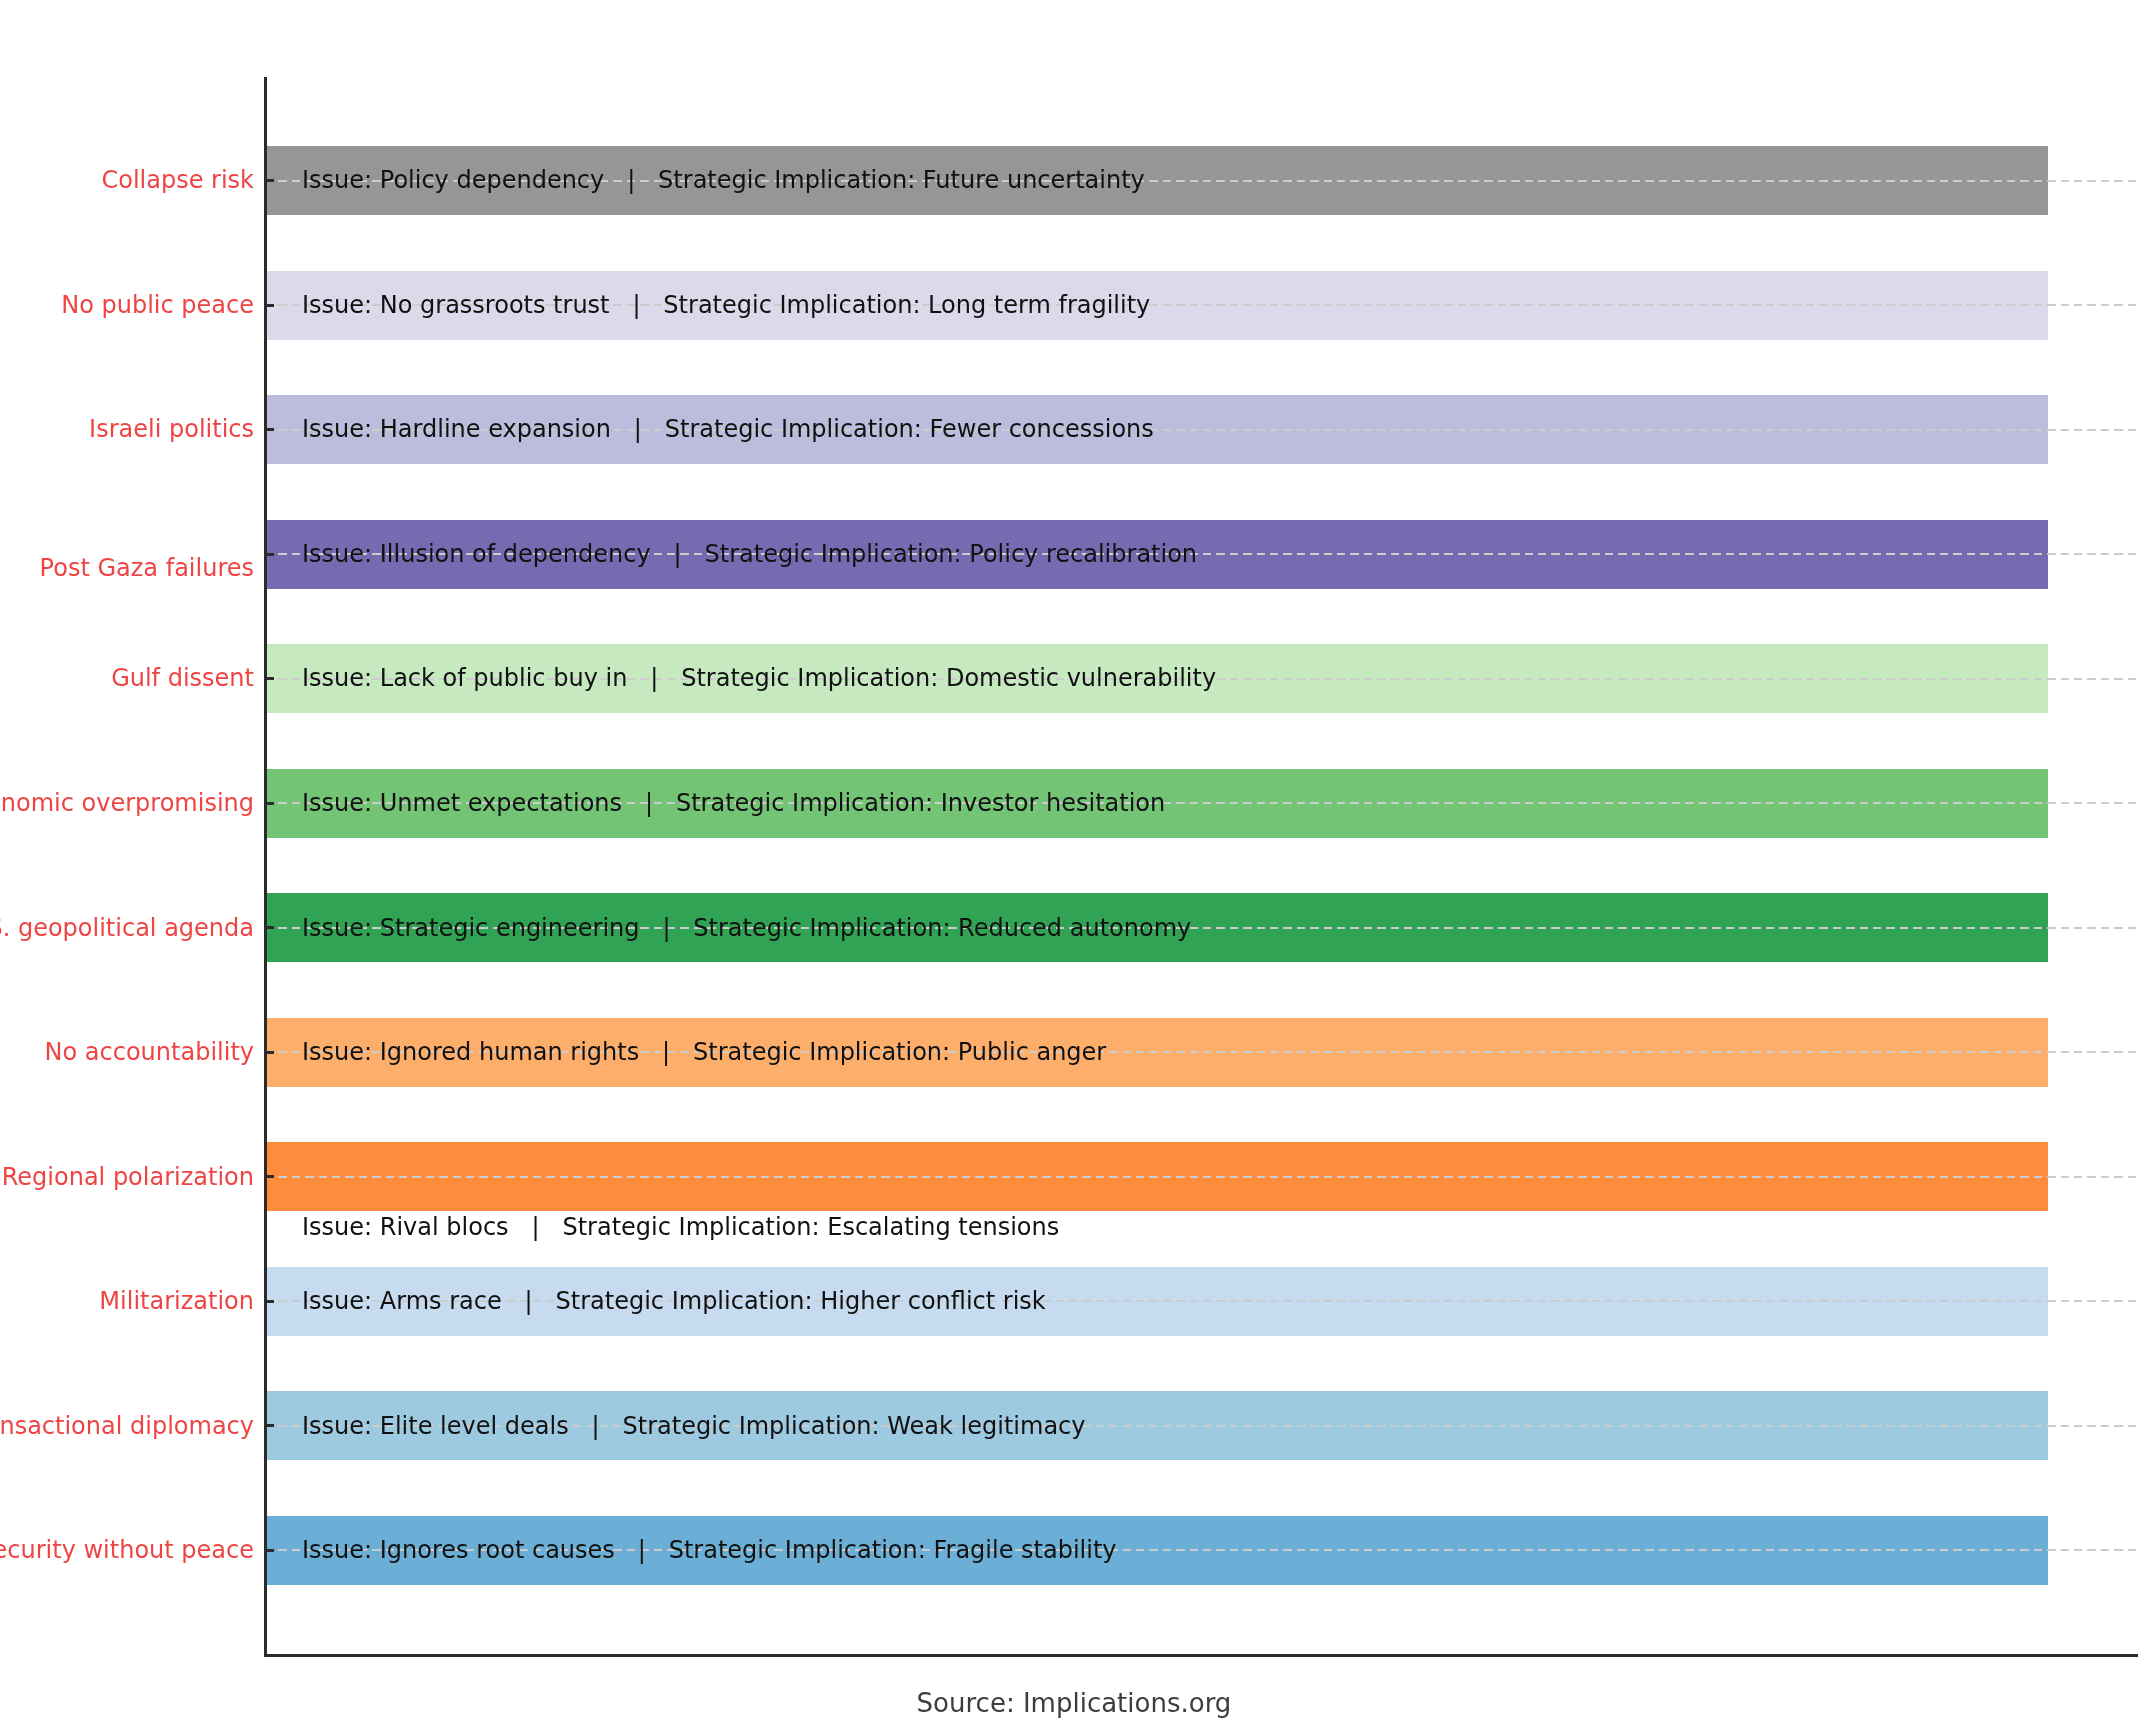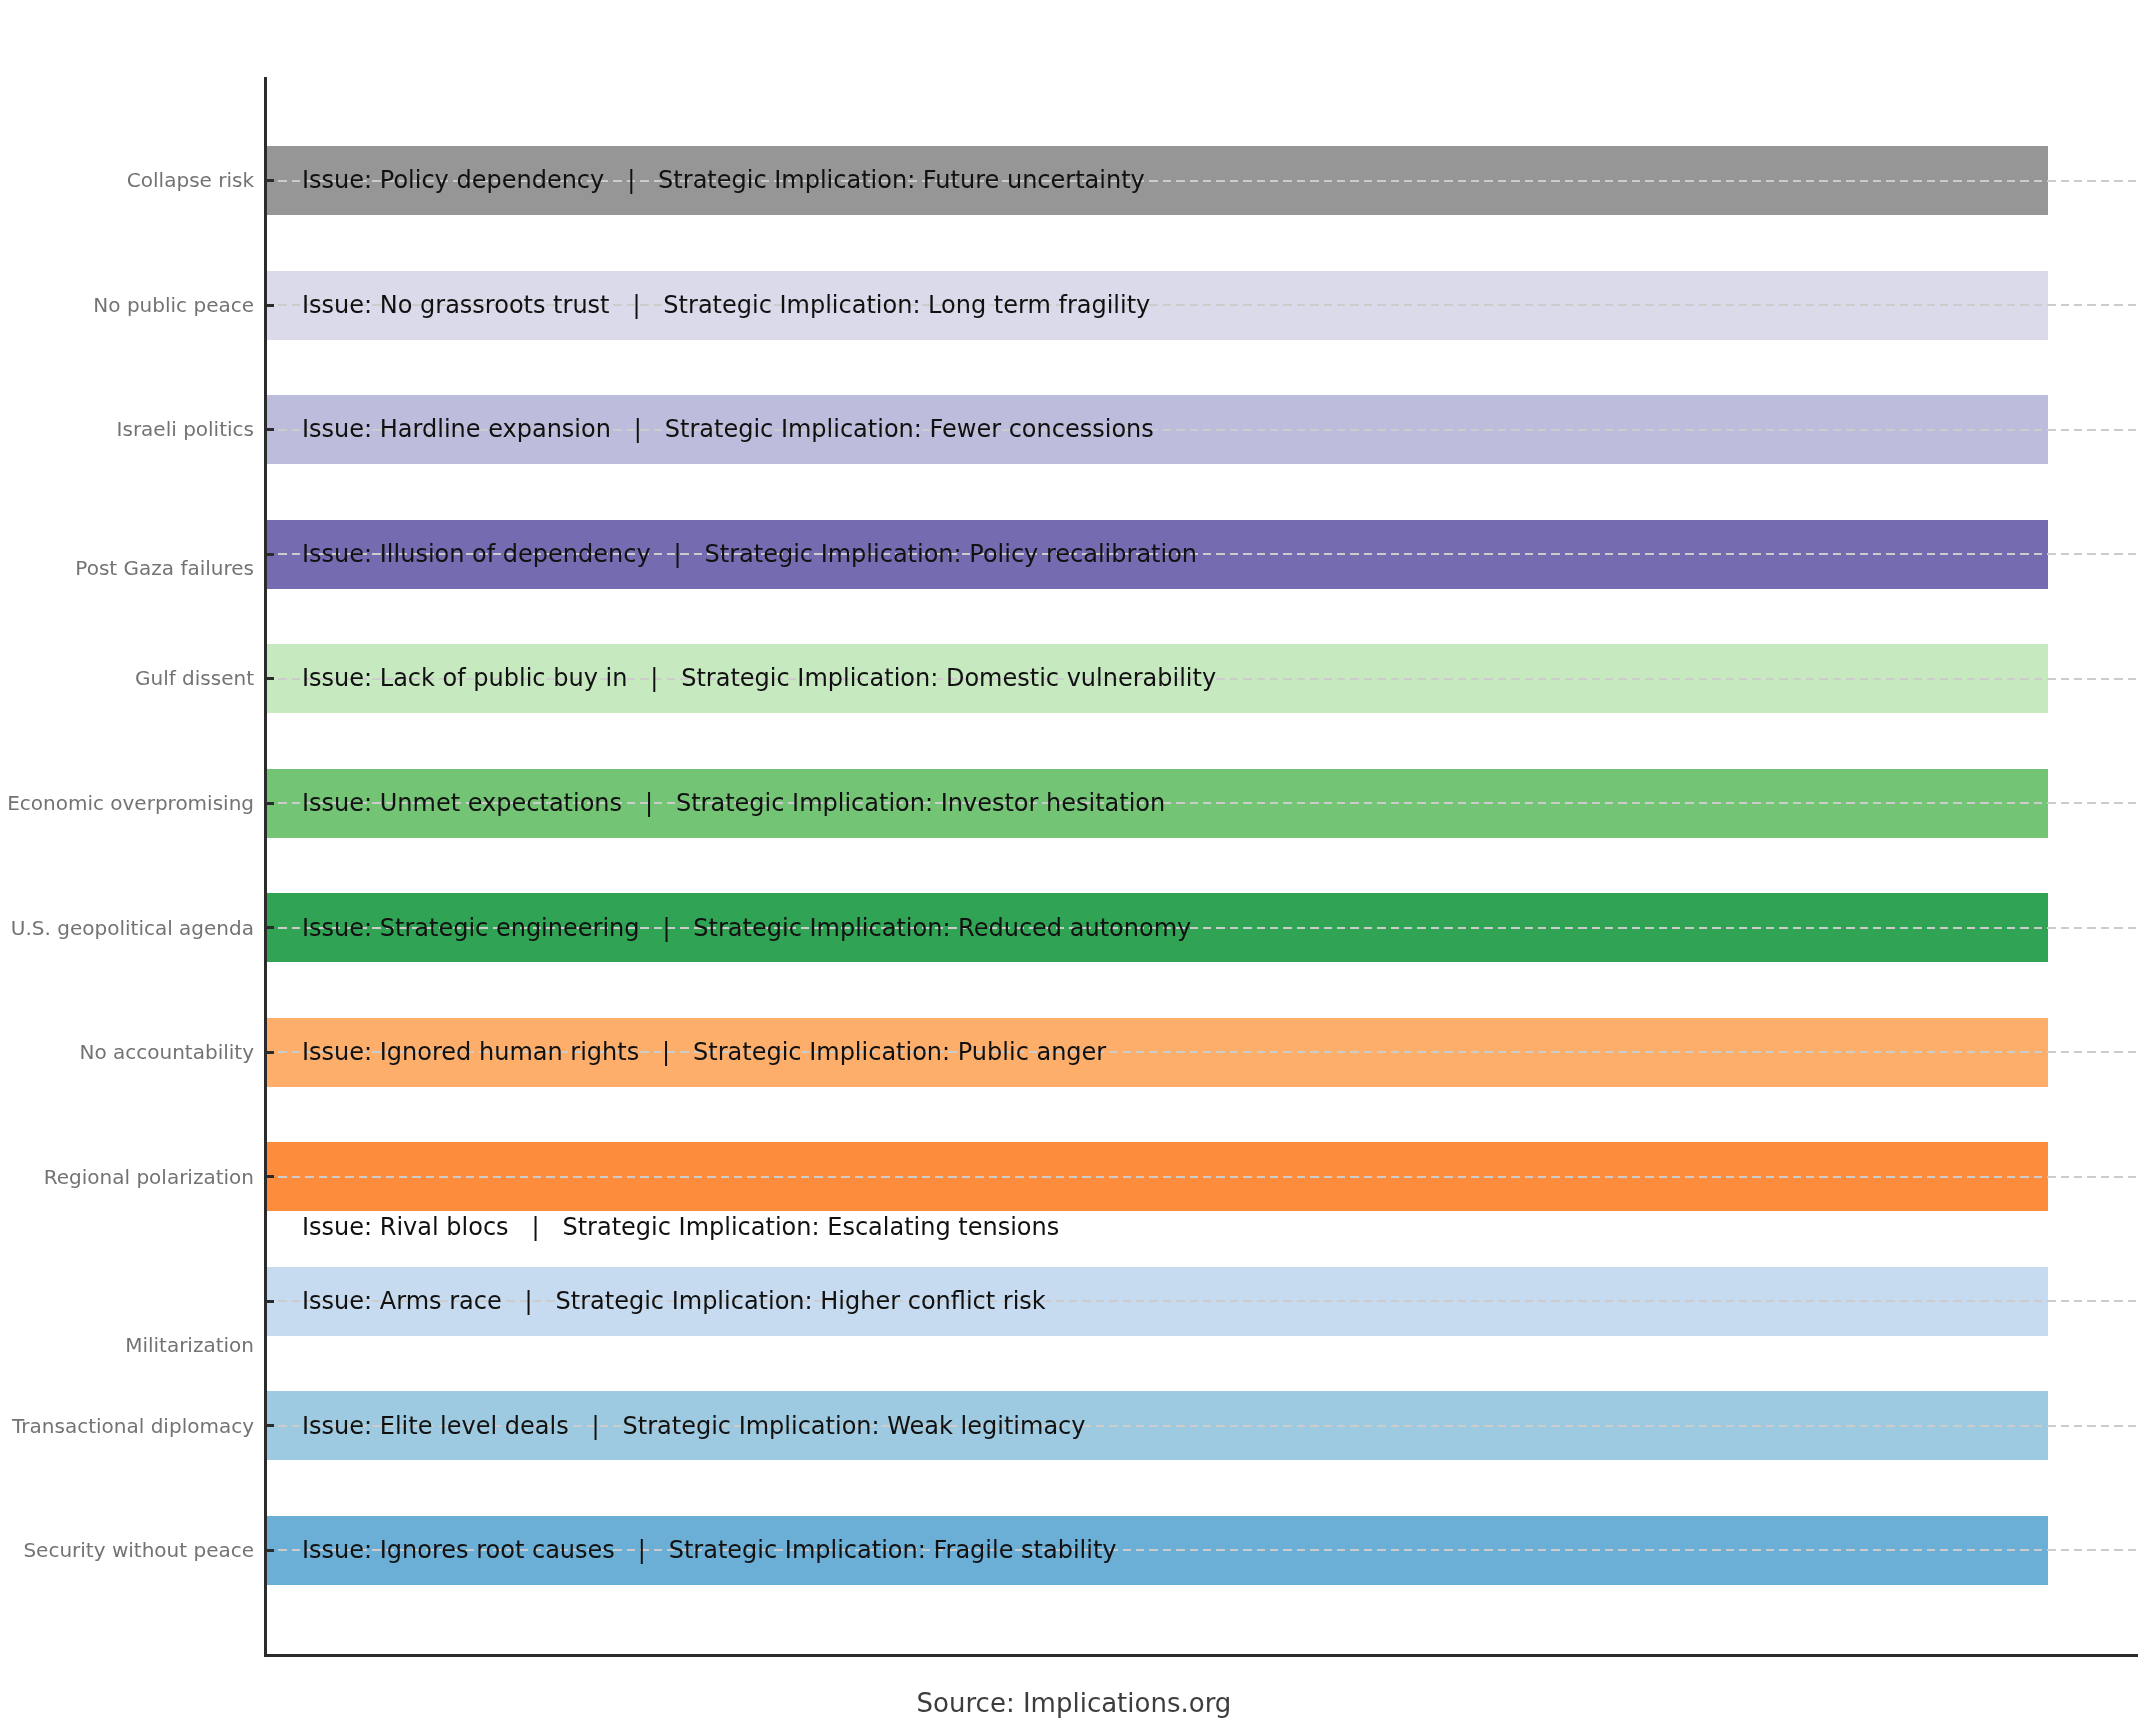--- a/index.html
+++ b/index.html
@@ -31,21 +31,21 @@
     background:repeating-linear-gradient(90deg,#cccccc 0px,#cccccc 8.4px,rgba(0,0,0,0) 8.4px,rgba(0,0,0,0) 13.4px);
     z-index:2;
   }
   .ytick{
     position:absolute;left:265px;width:9.2px;height:2.5px;
     background:#2b2b2b;z-index:3;
   }
   .bar-label{
     position:absolute;right:1894px; 
     transform:translateY(-50%);
-    font-size:20px;color:#737373;
+    font-size:24px;color:#ef4444;
     white-space:nowrap;z-index:3;
   }
   .bar-text{
     position:absolute;left:302px;
     transform:translateY(-50%);
     font-size:24px;color:#111111;
     white-space:pre;z-index:4;
   }
   #source-caption{
     position:absolute;left:0;width:2148px;top:1688px;
@@ -122,21 +122,21 @@
           <div class="bar" style="top: 1142px; height: 69px; background: rgb(253, 141, 60);"></div>
           <div class="gridline" style="top: 1176px;"></div>
           <div class="ytick" style="top: 1175px;"></div>
           <div class="bar-label" style="top: 1177px;">Regional polarization</div>
           <div class="bar-text" style="top: 1227px;">Issue: Rival blocs   |   Strategic Implication: Escalating tensions</div>
         </div>
         <div class="row">
           <div class="bar" style="top: 1267px; height: 69px; background: rgb(198, 219, 239);"></div>
           <div class="gridline" style="top: 1300px;"></div>
           <div class="ytick" style="top: 1300px;"></div>
-          <div class="bar-label" style="top: 1345px;">Militarization</div>
+          <div class="bar-label" style="top: 1301px;">Militarization</div>
           <div class="bar-text" style="top: 1301px;">Issue: Arms race   |   Strategic Implication: Higher conflict risk</div>
         </div>
         <div class="row">
           <div class="bar" style="top: 1391px; height: 69px; background: rgb(158, 202, 225);"></div>
           <div class="gridline" style="top: 1425px;"></div>
           <div class="ytick" style="top: 1424px;"></div>
           <div class="bar-label" style="top: 1426px;">Transactional diplomacy</div>
           <div class="bar-text" style="top: 1426px;">Issue: Elite level deals   |   Strategic Implication: Weak legitimacy</div>
         </div>
         <div class="row">

